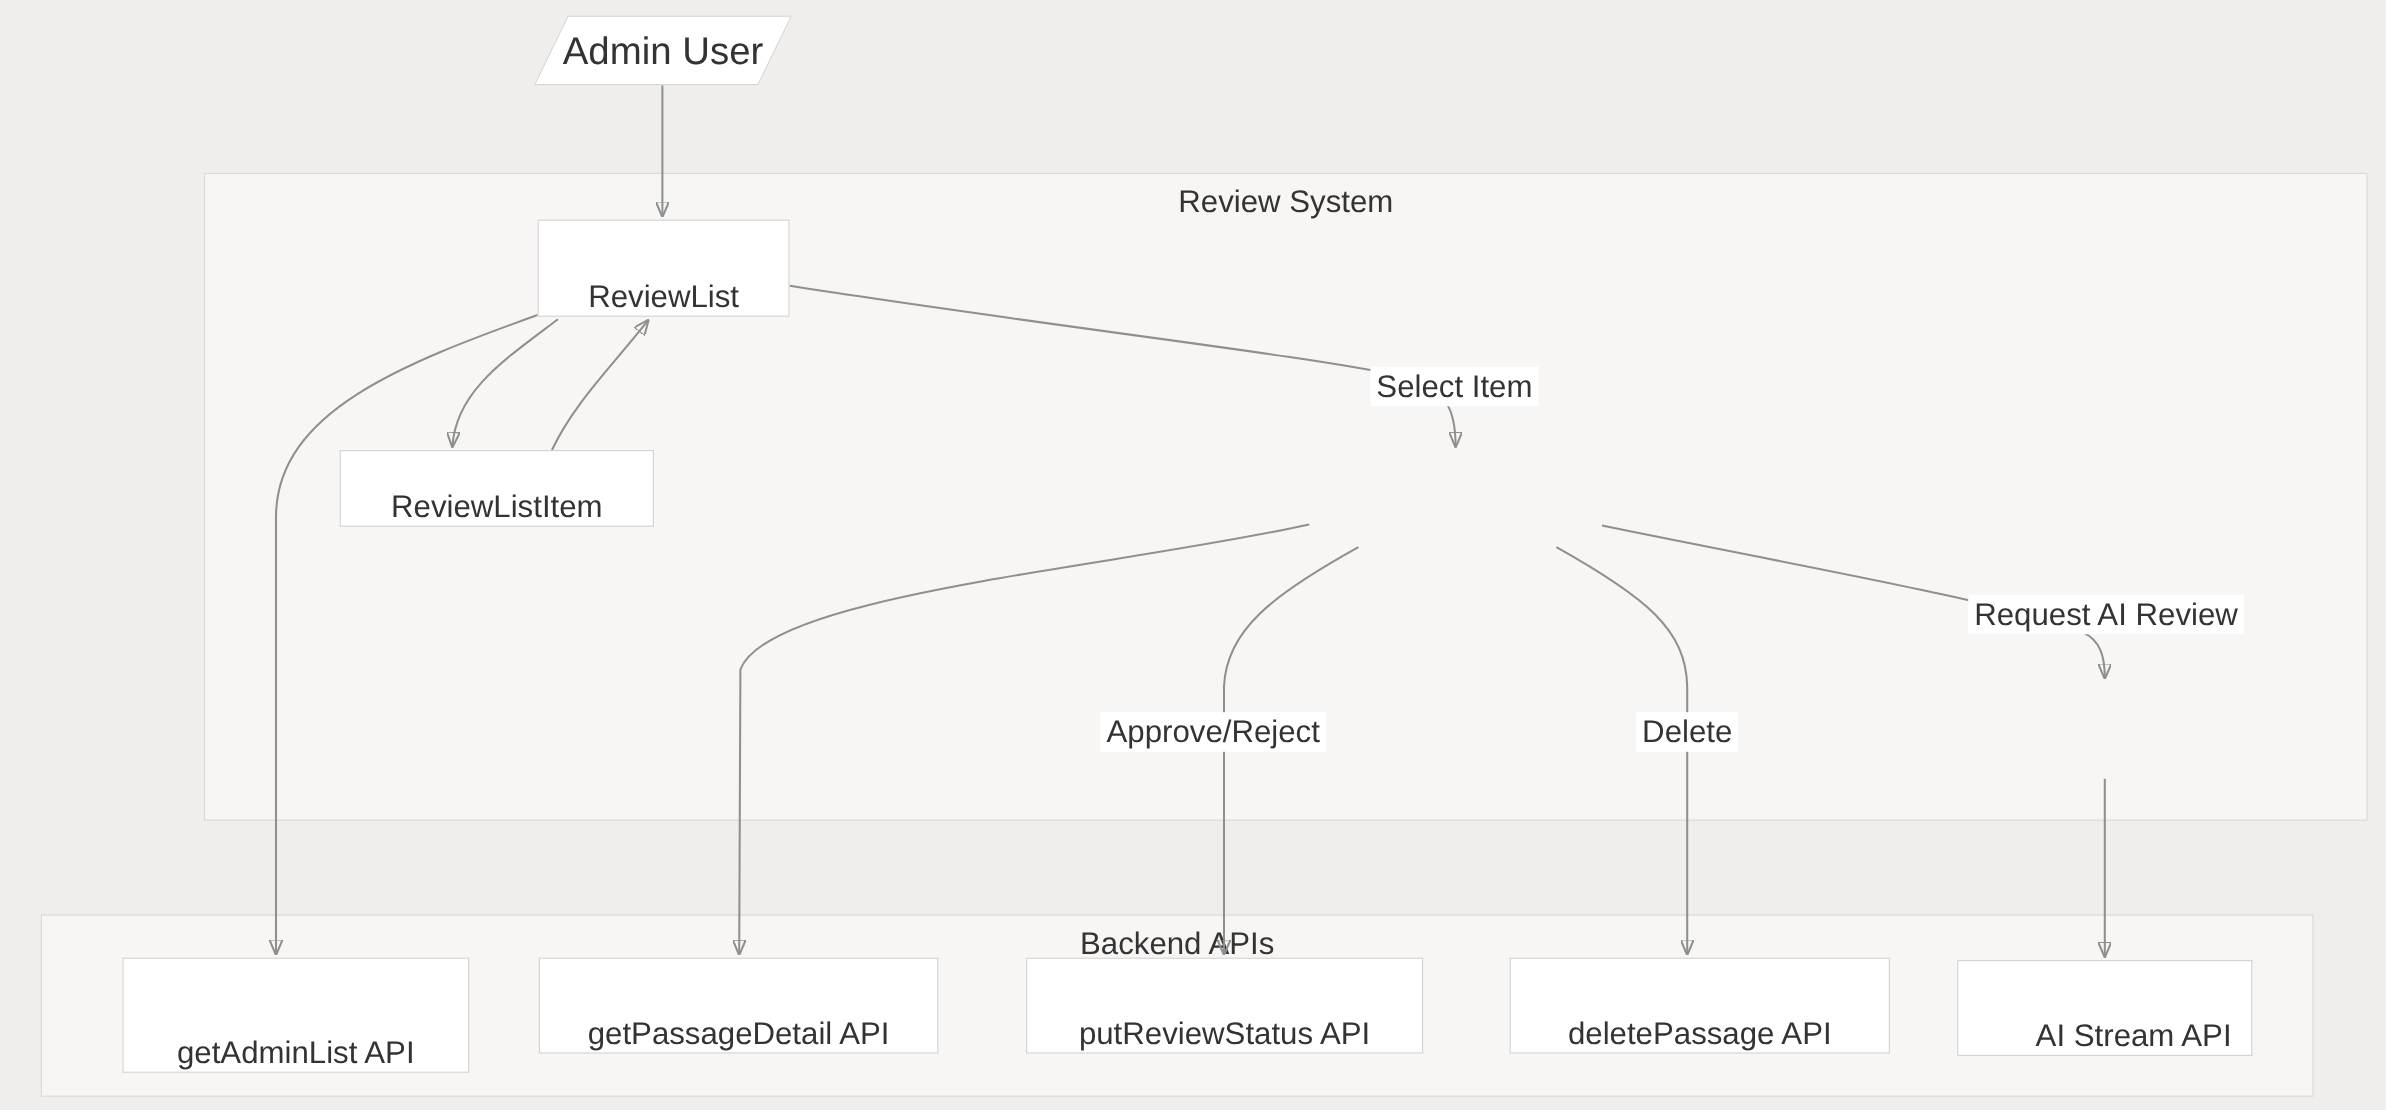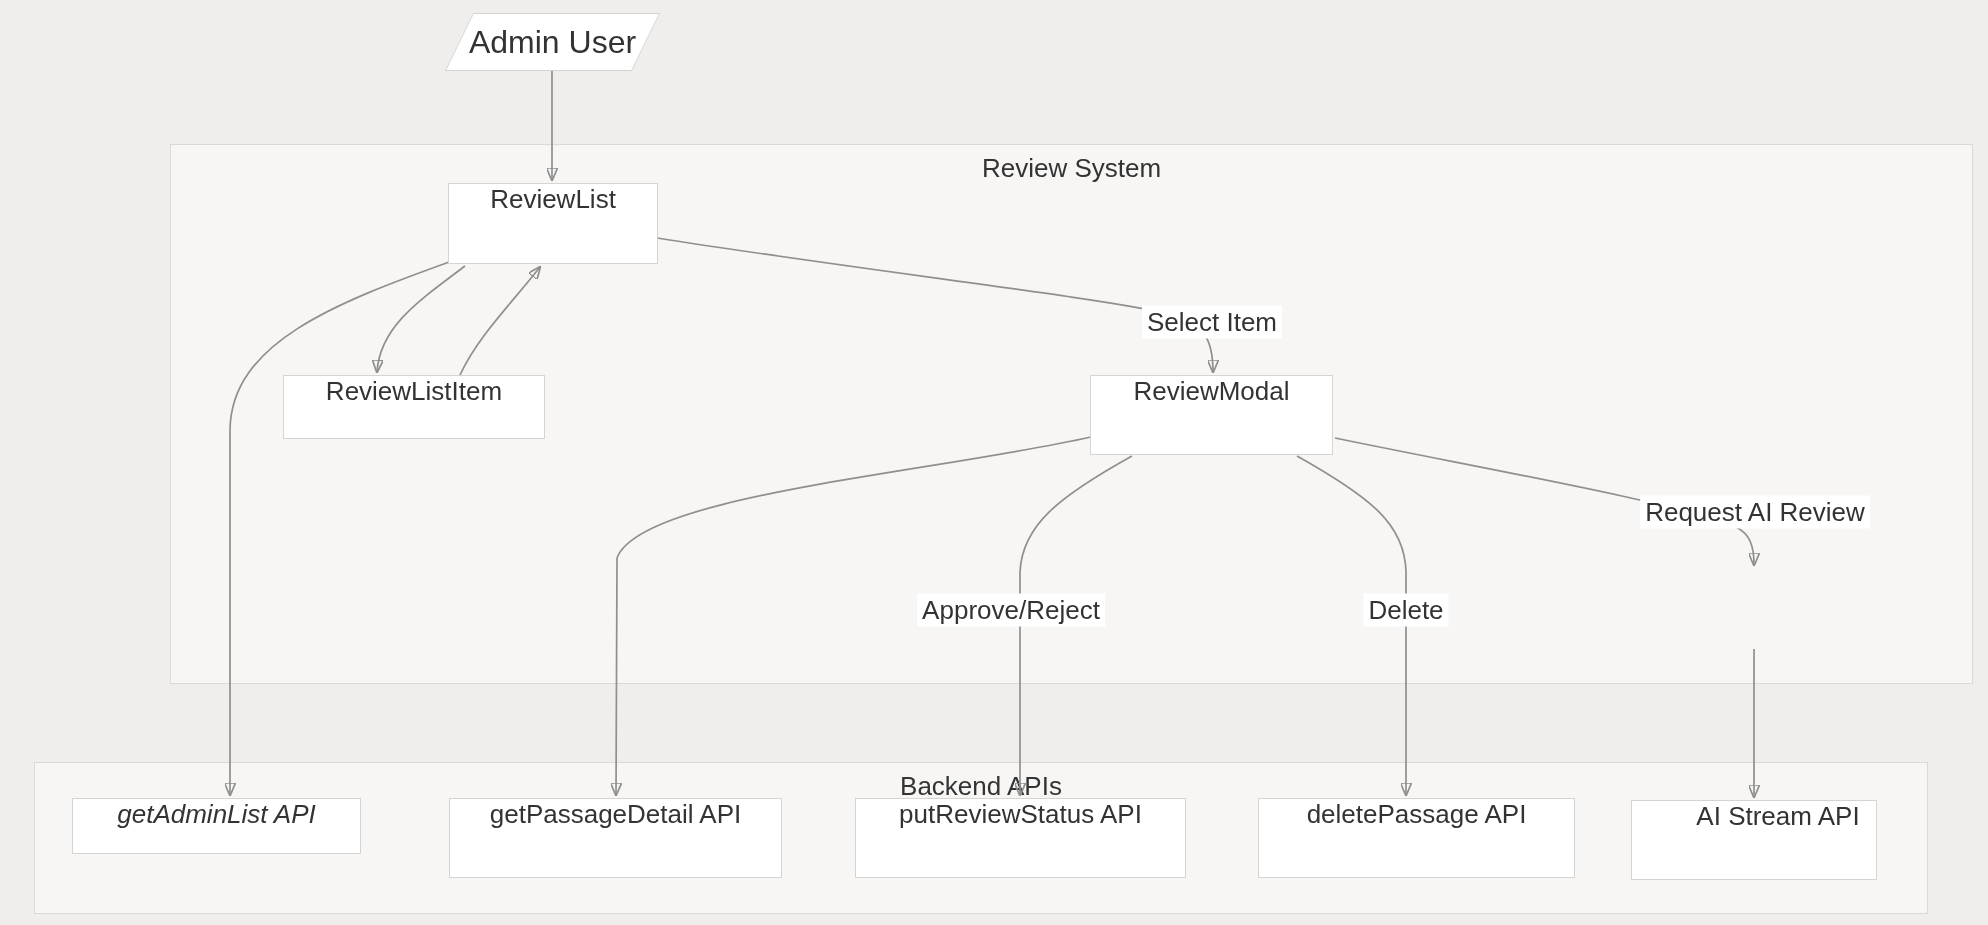--- a/index.html
+++ b/index.html
@@ -33,21 +33,21 @@
     width: 1988px;
     height: 925px;
   }
   .edge-layer path, .edge-layer line { stroke: var(--edge, #8f8f8f); stroke-width: 1.7; fill: none; }
   .node {
     position: absolute;
     background: var(--node-bg, #ffffff);
     border: 1px solid var(--node-border, #d6d4d1);
     box-sizing: border-box;
     display: flex;
-    align-items: flex-start;
+    align-items: flex-end;
     justify-content: center;
     font-size: 26px;
     text-align: center;
   }
   .node-parallelogram {
     position: absolute;
     display: flex;
     align-items: center;
     justify-content: center;
     font-size: 32px;
@@ -73,21 +73,21 @@
   }
   
   #cluster-review-system { left: 170px; top: 144px; width: 1803px; height: 540px; }
   #cluster-backend-apis  { left: 34px;  top: 762px; width: 1894px; height: 152px; }
   
   #node-admin-user            { left: 459px;  top: 13px;  width: 187px; height: 58px; }
   #node-review-list           { left: 448px;  top: 183px; width: 210px; height: 81px; }
   #node-review-list-item      { left: 283px;  top: 375px; width: 262px; height: 64px; }
   #node-review-modal          { left: 1090px; top: 375px; width: 243px; height: 80px; }
   #node-ai-review-integration { left: 1585px; top: 567px; width: 338px; height: 81px; }
-  #node-get-admin-list-api    { left: 72px;   top: 798px; width: 289px; height: 56px; font-style: italic; }
+  #node-get-admin-list-api    { left: 102px;   top: 798px; width: 289px; height: 96px; }
   #node-get-passage-detail-api{ left: 449px;  top: 798px; width: 333px; height: 80px; }
   #node-put-review-status-api { left: 855px;  top: 798px; width: 331px; height: 80px; }
   #node-delete-passage-api    { left: 1258px; top: 798px; width: 317px; height: 80px; }
   #node-ai-stream-api         { left: 1631px; top: 800px; width: 246px; height: 80px; padding-left: 48px; }
   
   #label-select-item       { left: 1212px; top: 322px; }
   #label-approve-reject    { left: 1011px; top: 610px; text-align: center; }
   #label-delete            { left: 1406px; top: 610px; }
   #label-request-ai-review { left: 1755px; top: 512px; }
 </style>
@@ -132,23 +132,20 @@
   </div>
 
   <div class="node" id="node-review-list">
     <span>ReviewList</span>
   </div>
 
   <div class="node" id="node-review-list-item">
     <span>ReviewListItem</span>
   </div>
 
-  <div class="node" id="node-review-modal">
-    <span>ReviewModal</span>
-  </div>
 
 
   <div class="node" id="node-get-admin-list-api">
     <span>getAdminList API</span>
   </div>
 
   <div class="node" id="node-get-passage-detail-api">
     <span>getPassageDetail API</span>
   </div>
 

